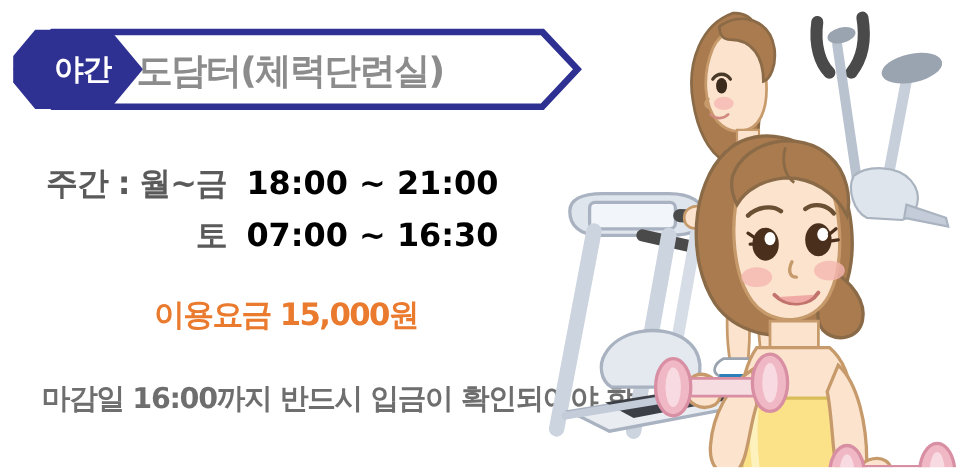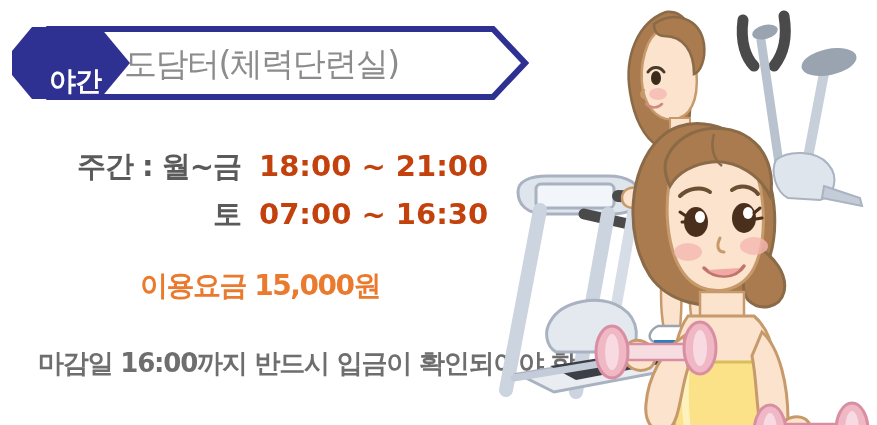--- a/index.html
+++ b/index.html
@@ -39,63 +39,61 @@
     width: 74px;
     display: flex;
     align-items: center;
     justify-content: center;
     color: #ffffff;
     font-size: 27px;
     font-weight: bold;
     letter-spacing: -1px;
     line-height: 1;
     white-space: nowrap;
-    margin-top: 17px;
   }
   .banner-title {
     position: absolute;
     left: 112px;
     top: 0;
     height: 74px;
     display: flex;
     align-items: center;
     color: #8c8c8c;
     font-size: 33px;
-    font-weight: normal;
+    font-weight: bold;
     letter-spacing: -1.5px;
     line-height: 1;
     white-space: nowrap;
   }
 
   
   .schedule {
     position: absolute;
     left: 0;
     top: 152px;
     width: 470px;
-    margin-left: 35px;
   }
   .sched-row {
     display: flex;
     align-items: baseline;
     height: 48px;
     white-space: nowrap;
   }
   .sched-label {
     width: 206px;
     text-align: right;
     color: #5a5a5a;
     font-size: 29px;
     font-weight: bold;
     letter-spacing: -1px;
     line-height: 1;
   }
   .sched-time {
     padding-left: 18px;
-    color: #c2410c;
+    color: #000000;
     font-size: 29px;
     font-weight: bold;
     letter-spacing: 0px;
     line-height: 1;
   }
 
   
   .price {
     position: absolute;
     left: 0;

